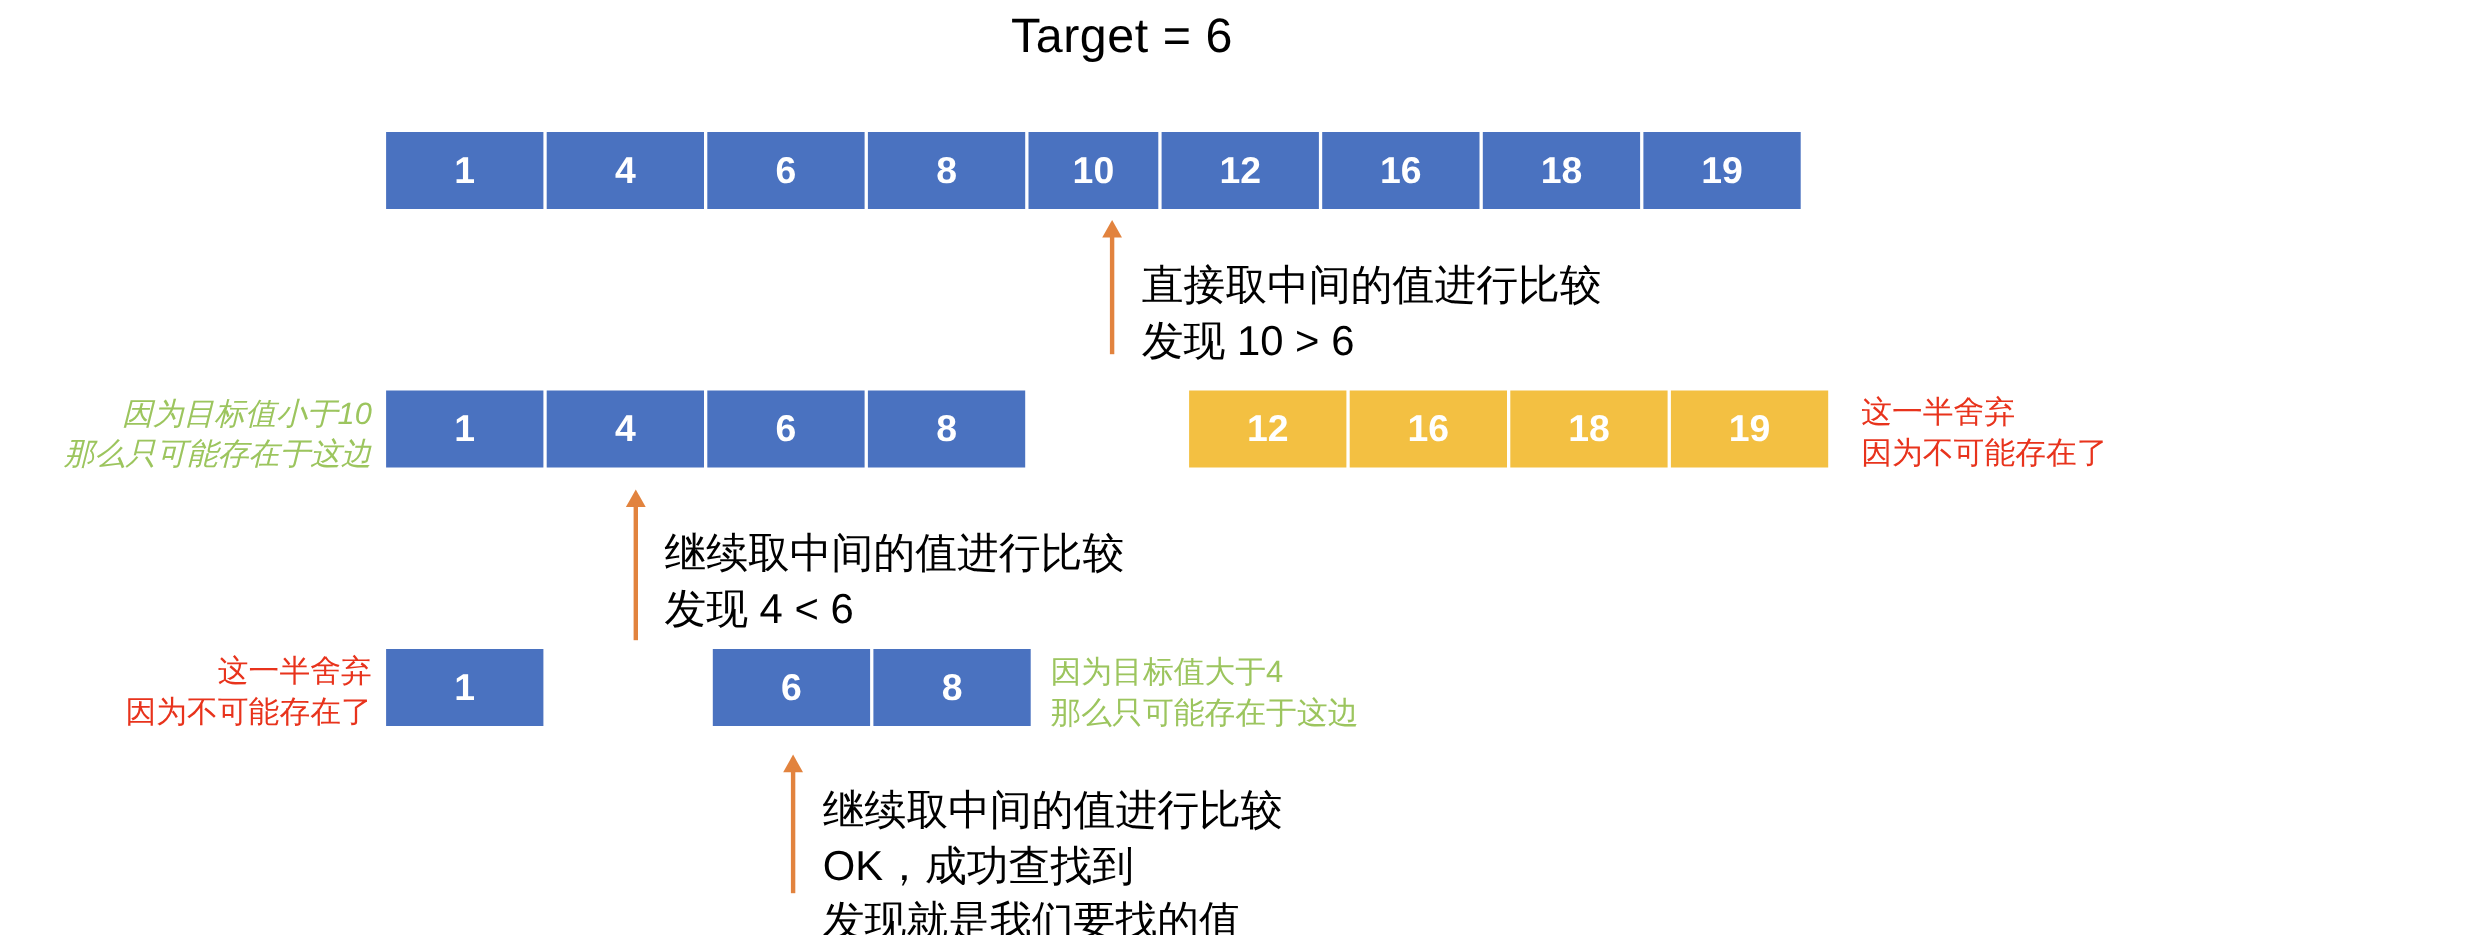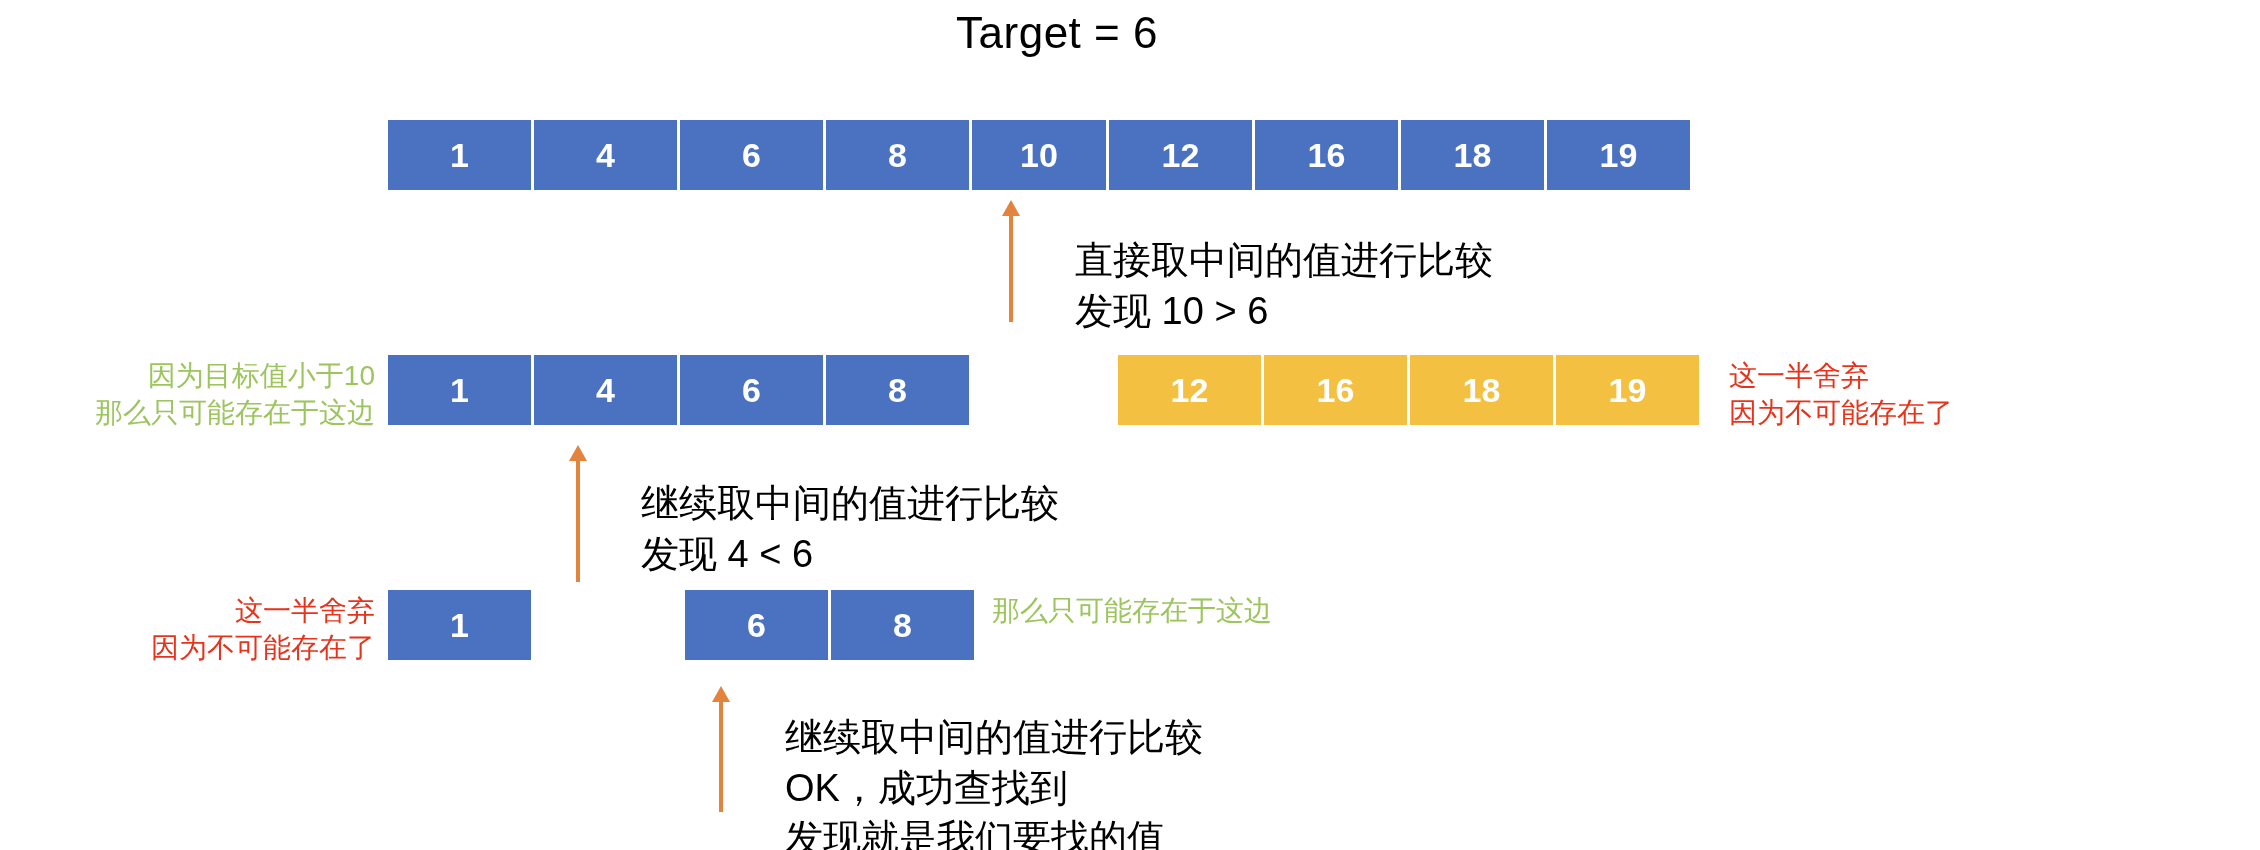--- a/index.html
+++ b/index.html
@@ -10,21 +10,21 @@
   body {
     font-family: "Liberation Sans", "DejaVu Sans", sans-serif;
   }
   #canvas {
     position: relative;
     width: 2260px;
     height: 850px;
     background: #ffffff;
     overflow: hidden;
   }
-  .abs { position: absolute; padding-left: 37px; }
+  .abs { position: absolute; }
 
   
   #title {
     left: 0;
     top: 8px;
     width: 2040px;
     text-align: center;
     font-size: 44px;
     color: #000000;
     letter-spacing: 0.5px;
@@ -90,37 +90,37 @@
 
 <div id="canvas">
 
   <div id="title" class="abs">Target = 6</div>
 
   <div class="abs array-row" style="left:351px; top:120px;">
     <div class="cell blue" style="width:143px;">1</div>
     <div class="cell blue" style="width:143px;">4</div>
     <div class="cell blue" style="width:143px;">6</div>
     <div class="cell blue" style="width:143px;">8</div>
-    <div class="cell blue" style="width:134px;">10</div>
+    <div class="cell blue" style="width:118px;">10</div>
     <div class="cell blue" style="width:143px;">12</div>
     <div class="cell blue" style="width:143px;">16</div>
     <div class="cell blue" style="width:143px;">18</div>
     <div class="cell blue" style="width:143px;">19</div>
   </div>
 
   <div class="abs" style="left:1009px; top:200px; height:122px;">
     <div class="arrow-head"></div>
     <div class="arrow-shaft" style="height:110px;"></div>
   </div>
   <div class="abs note" style="left:1038px; top:235px;">
     <div>直接取中间的值进行比较</div>
     <div>发现 10 &gt; 6</div>
   </div>
 
-  <div class="abs side-label green ra" style="left:0px; top:358px; width:338px;">
+  <div class="abs side-label green ra" style="left:0px; top:358px; width:338px;font-style:italic;">
     <div>因为目标值小于10</div>
     <div>那么只可能存在于这边</div>
   </div>
 
   <div class="abs array-row" style="left:351px; top:355px;">
     <div class="cell blue" style="width:143px;">1</div>
     <div class="cell blue" style="width:143px;">4</div>
     <div class="cell blue" style="width:143px;">6</div>
     <div class="cell blue" style="width:143px;">8</div>
   </div>
@@ -154,20 +154,21 @@
   <div class="abs array-row" style="left:351px; top:590px;">
     <div class="cell blue" style="width:143px;">1</div>
   </div>
 
   <div class="abs array-row" style="left:648px; top:590px;">
     <div class="cell blue" style="width:143px;">6</div>
     <div class="cell blue" style="width:143px;">8</div>
   </div>
 
   <div class="abs side-label green la" style="left:955px; top:593px;">
+    <div>因为目标值大于4</div>
     <div>那么只可能存在于这边</div>
   </div>
 
   <div class="abs" style="left:719px; top:686px; height:126px;">
     <div class="arrow-head"></div>
     <div class="arrow-shaft" style="height:114px;"></div>
   </div>
   <div class="abs note" style="left:748px; top:712px;">
     <div>继续取中间的值进行比较</div>
     <div>OK，成功查找到</div>

